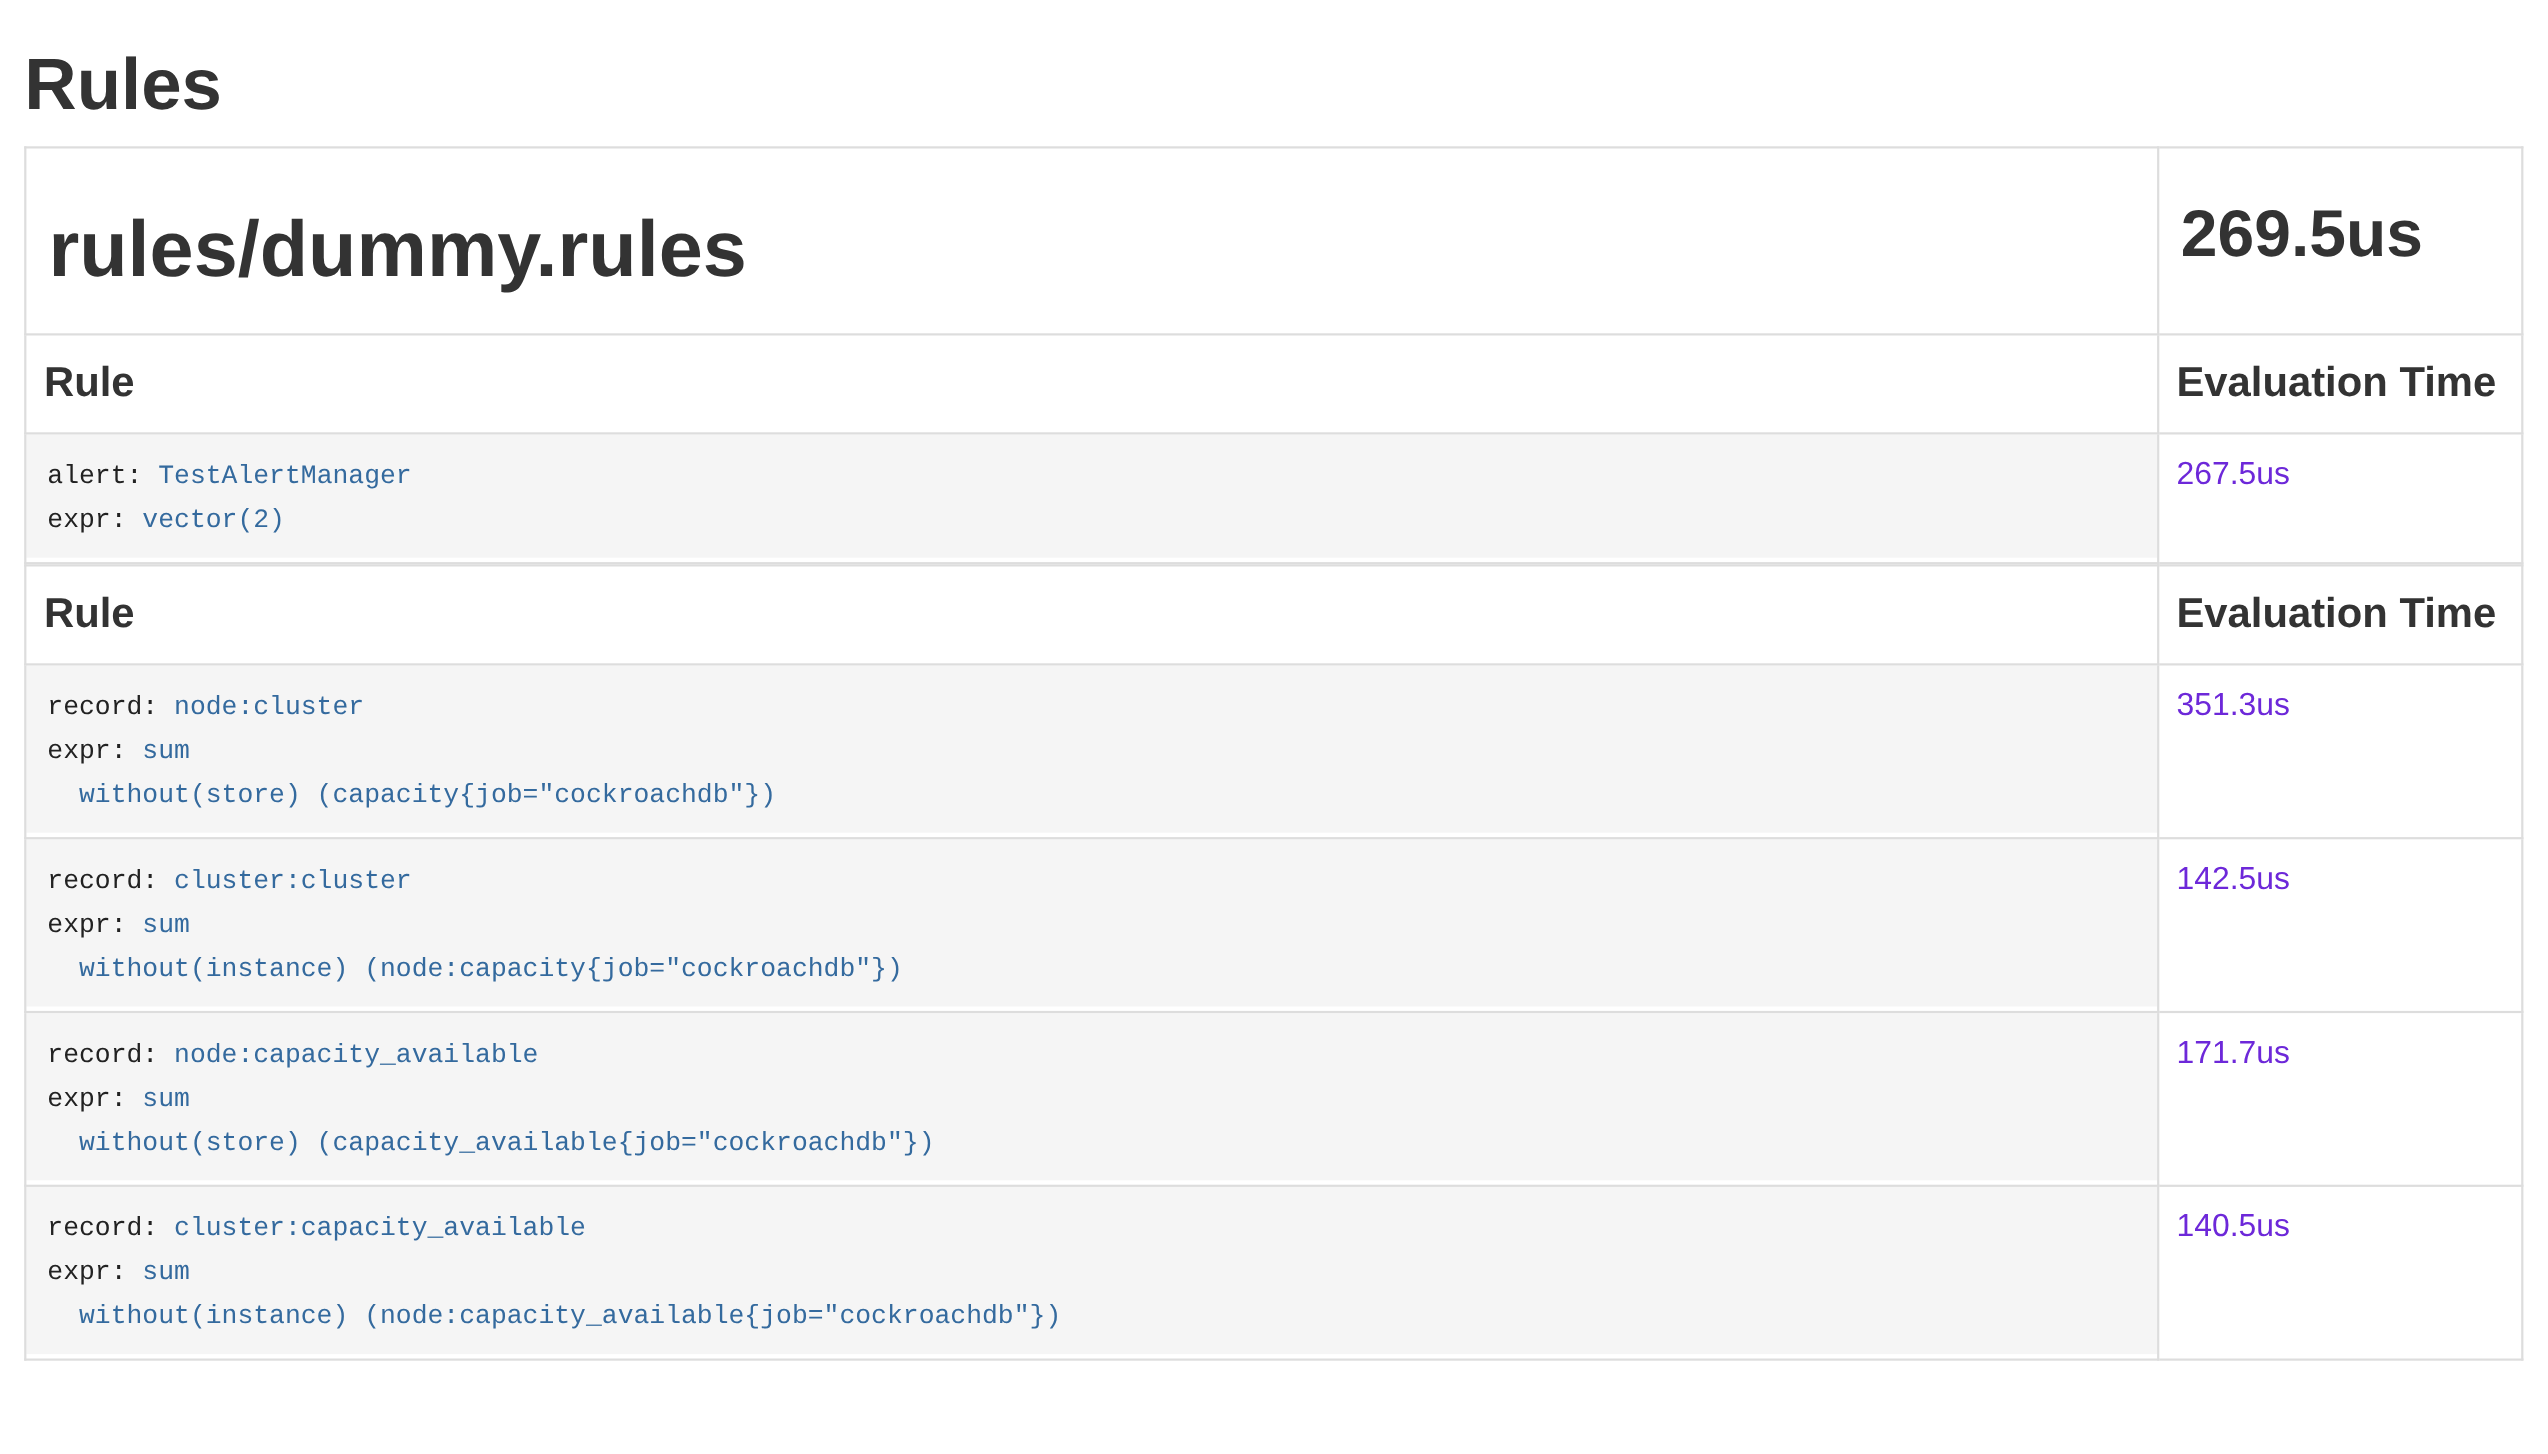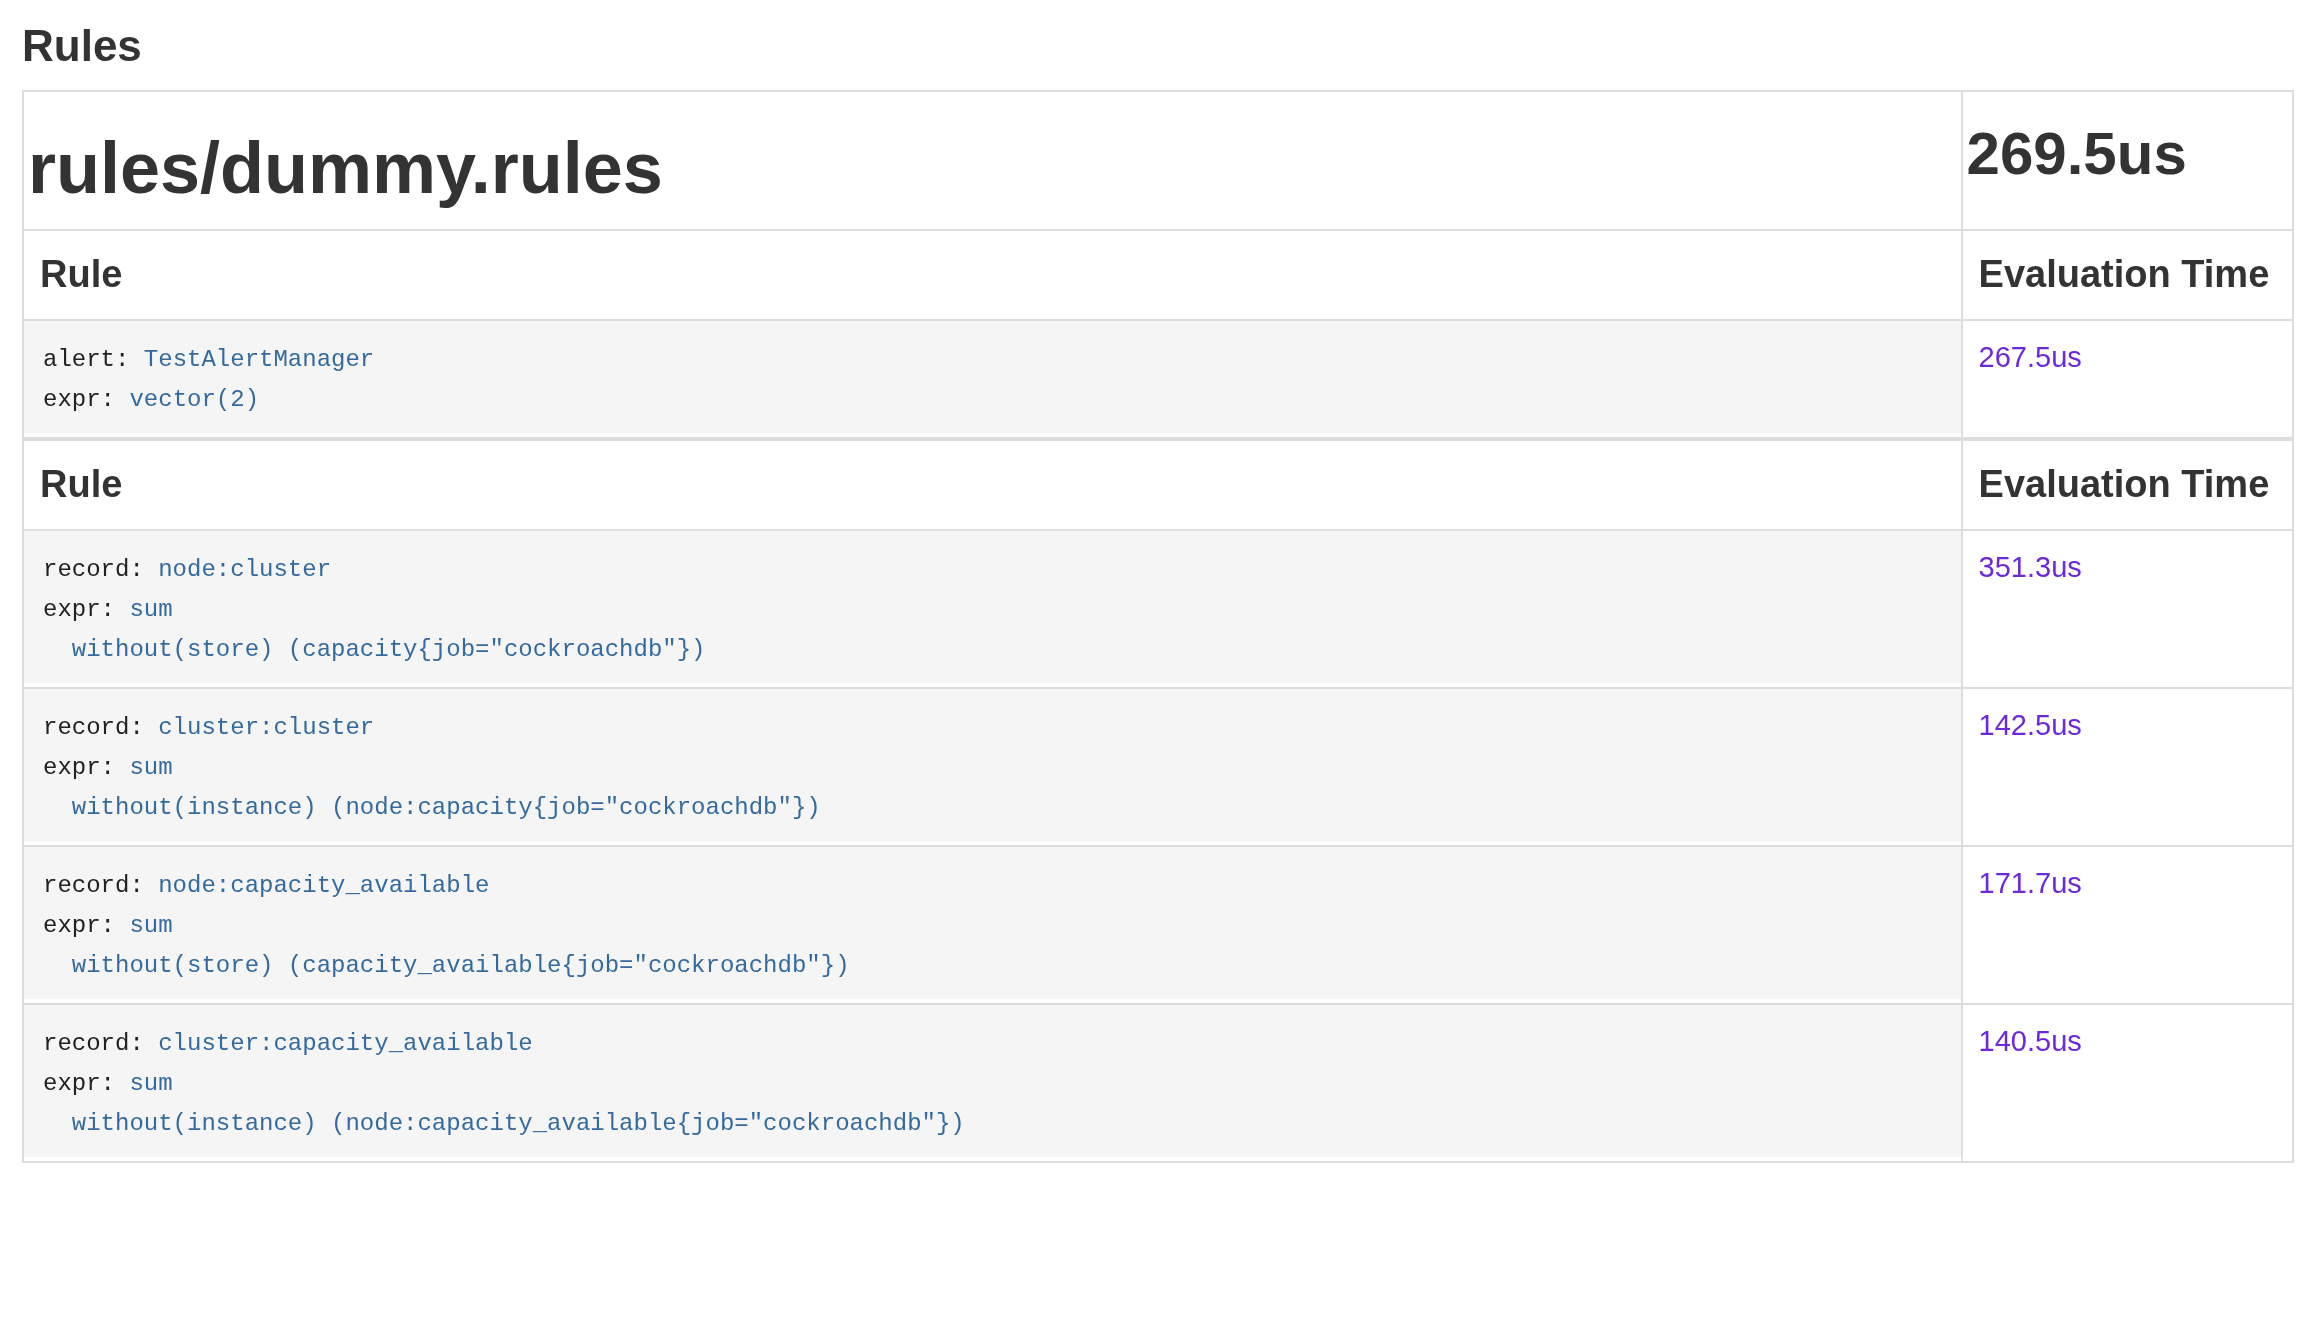--- a/index.html
+++ b/index.html
@@ -8,43 +8,43 @@
     width: 2316px; height: 1322px;
     overflow: hidden;
     background: #fff;
     color: #333;
     font-family: "Liberation Sans", sans-serif;
     font-size: 29px;
     line-height: 1.42;
   }
   .container { padding: 0 22px; }
   h1.page-title {
-    font-size: 44px;
+    font-size: 66px;
     line-height: 1.1;
     font-weight: 600;
     color: #333;
-    margin: 22px 0 20px 0;
+    margin: 40px 0 20px 0;
     letter-spacing: 0;
   }
   table.rules-table {
     width: 100%;
     border-collapse: collapse;
     table-layout: fixed;
     border: 2px solid #ddd;
     margin: 0;
   }
   table.rules-table + table.rules-table { margin-top: 0; border-top: none; }
   .col-rule { width: 85.4%; }
   .col-time { width: 14.6%; }
   td {
     border: 2px solid #ddd;
     vertical-align: top;
     padding: 16px;
   }
-  tr.group-header-row td { padding: 4px; }
+  tr.group-header-row td { padding: 20px; }
   h2.group-file {
     font-size: 72px;
     line-height: 1.06;
     font-weight: 600;
     color: #333;
     margin: 34px 0 18px 0;
   }
   h2.group-total {
     font-size: 60px;
     line-height: 1.1;

